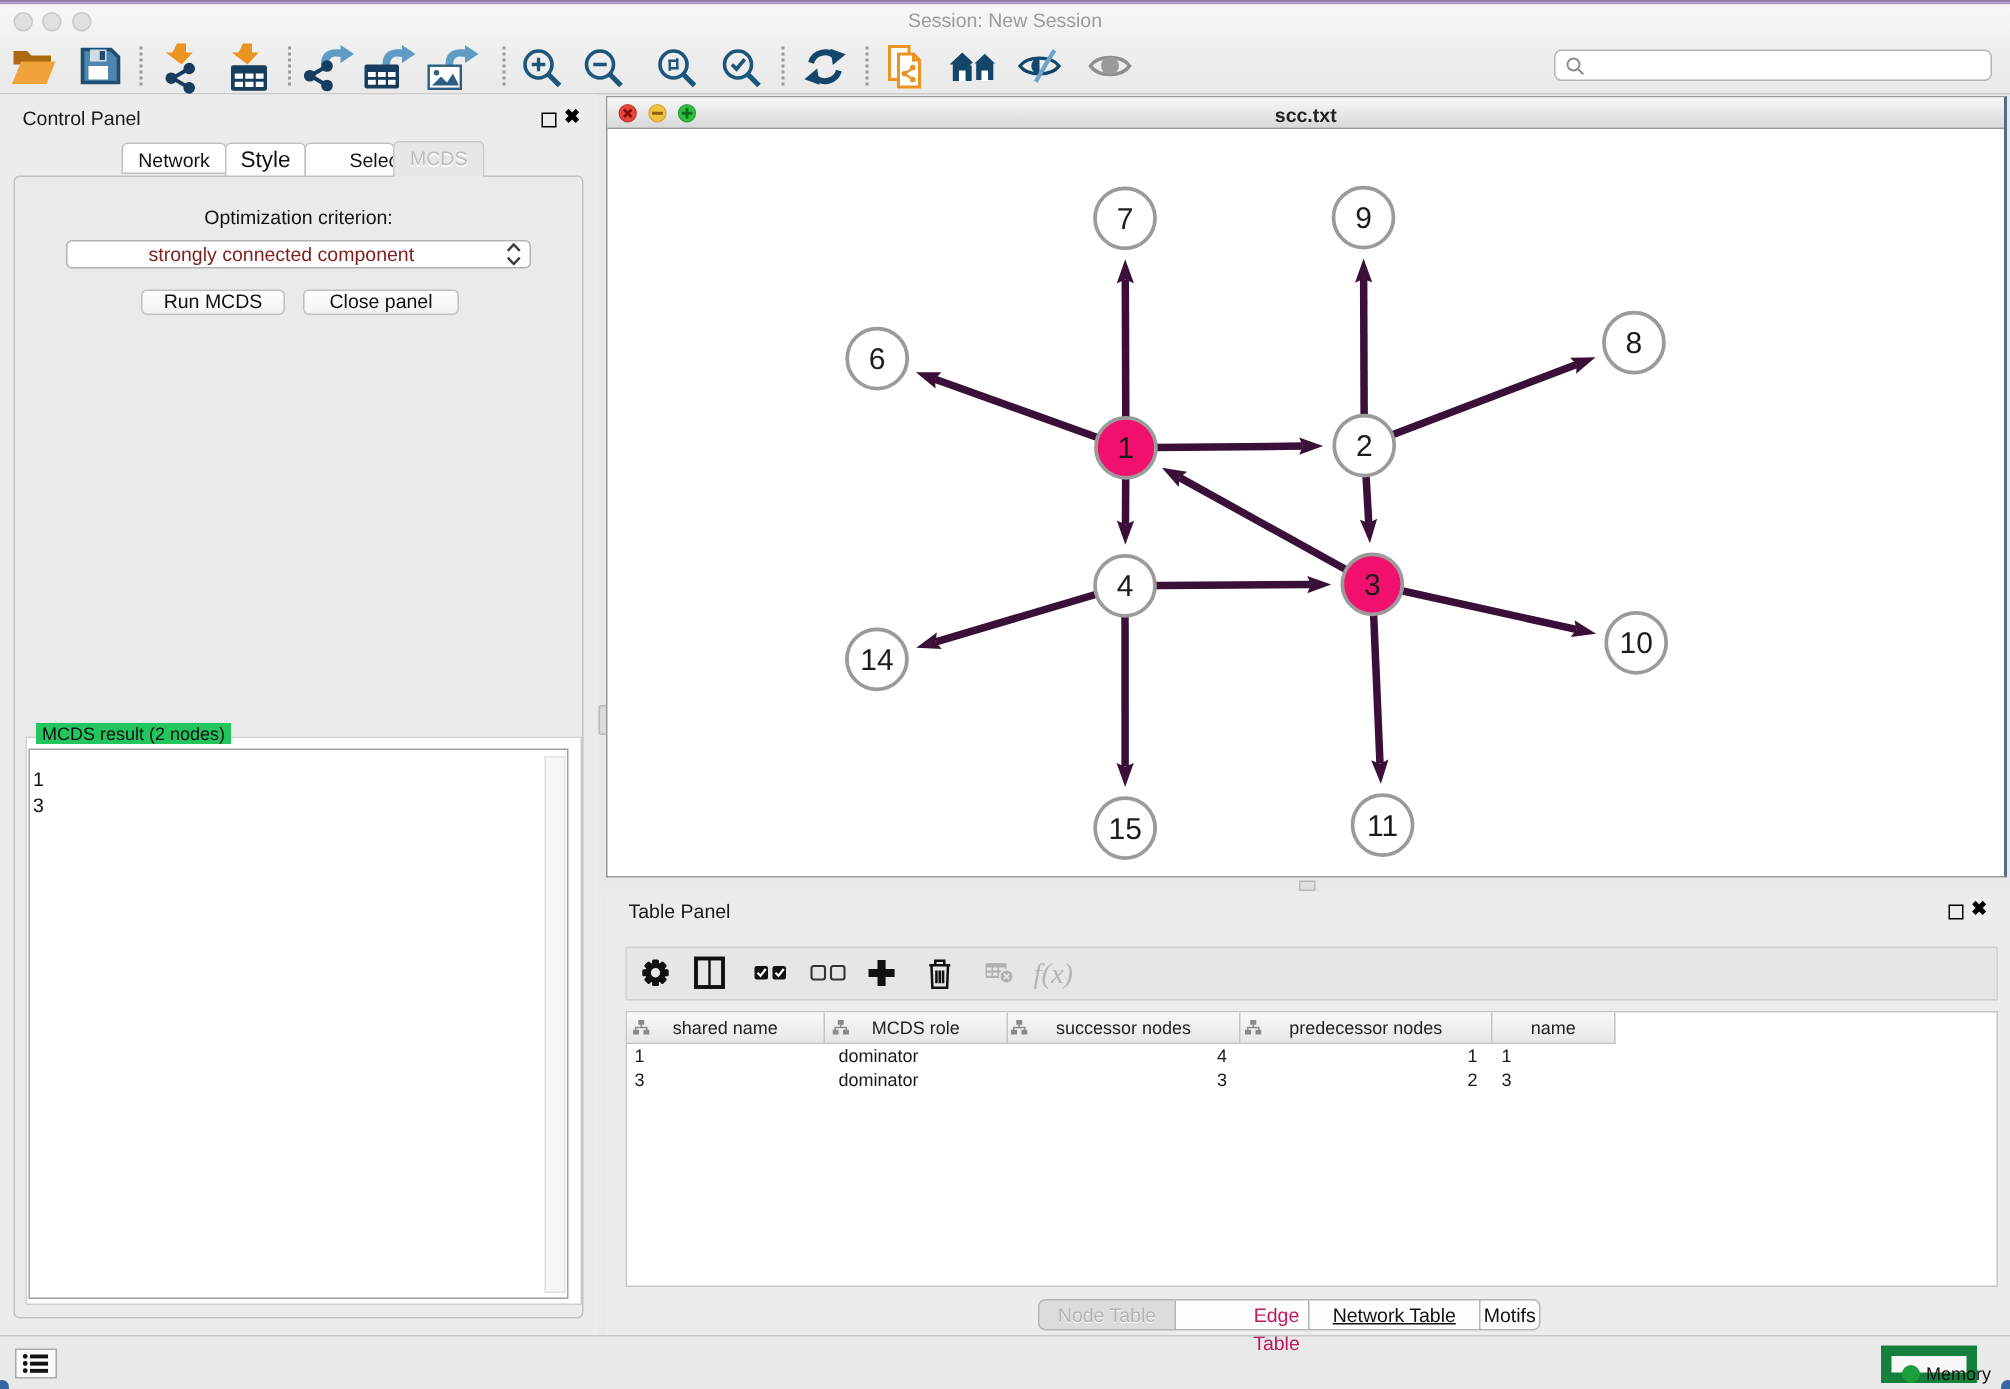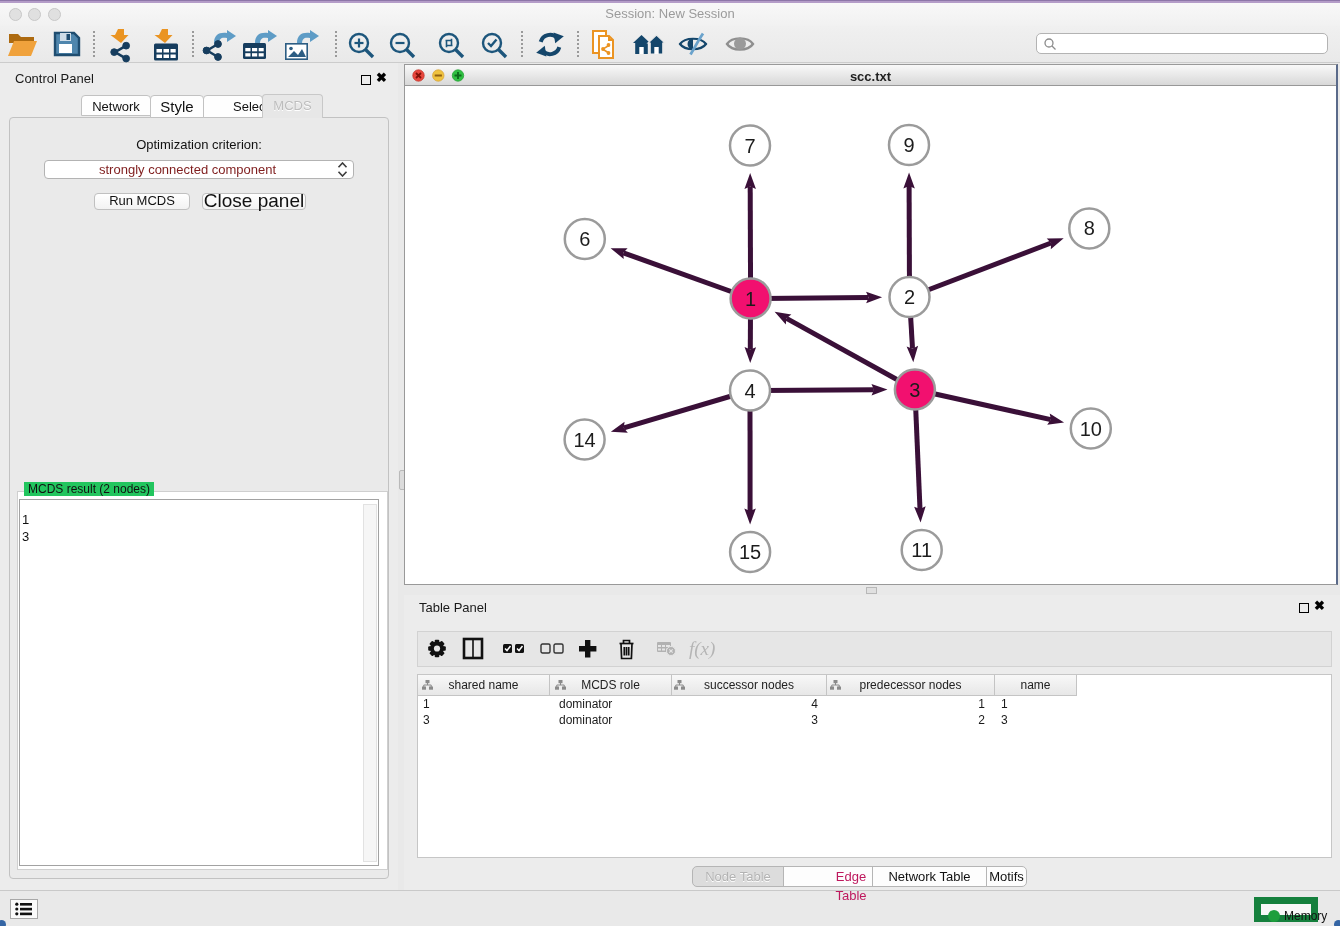--- a/index.html
+++ b/index.html
@@ -189,21 +189,21 @@
 
 <div class="abs" style="left:9px;top:137px;width:380px;text-align:center;font-size:13px;color:#111;">Optimization criterion:</div>
 <div class="abs" style="left:44px;top:160px;width:310px;height:19px;background:#fff;border:1px solid #b3b3b3;border-radius:4px;box-sizing:border-box;">
   <div class="abs" style="left:12px;top:1px;font-size:13px;color:#7f1d1d;line-height:16px;margin-left:42px;">strongly connected component</div>
   <svg width="11" height="15" viewBox="0 0 11 15" style="position:absolute;right:5px;top:1px;">
     <path d="M1.5,5.2 L5.5,1 L9.5,5.2" fill="none" stroke="#3c3c3c" stroke-width="1.6"></path>
     <path d="M1.5,9.8 L5.5,14 L9.5,9.8" fill="none" stroke="#3c3c3c" stroke-width="1.6"></path>
   </svg>
 </div>
 <div class="abs" style="left:94px;top:193px;width:96px;height:17px;background:linear-gradient(#ffffff,#f2f2f2);border:1px solid #c0c0c0;border-radius:4px;box-sizing:border-box;font-size:13px;color:#111;text-align:center;line-height:14px;">Run MCDS</div>
-<div class="abs" style="left:202px;top:193px;width:104px;height:17px;background:linear-gradient(#ffffff,#f2f2f2);border:1px solid #c0c0c0;border-radius:4px;box-sizing:border-box;font-size:19px;color:#111;text-align:center;line-height:14px;">Close panel</div>
+<div class="abs" style="left:202px;top:193px;width:104px;height:17px;background:linear-gradient(#ffffff,#f2f2f2);border:1px solid #c0c0c0;border-radius:4px;box-sizing:border-box;font-size:13px;color:#111;text-align:center;line-height:14px;">Close panel</div>
 
 <div class="abs" style="left:17px;top:491px;width:371px;height:379px;background:#fff;border:1px solid #cfcfcf;box-sizing:border-box;"></div>
 <div class="abs" style="left:19px;top:499px;width:360px;height:367px;border:1px solid #a2a2a2;box-sizing:border-box;"></div>
 <div class="abs" style="left:24px;top:482px;font-size:12px;color:#111;background:#22c55e;padding:0 4px;">MCDS result (2 nodes)</div>
 <div class="abs" style="left:22px;top:511px;font-size:13px;color:#111;line-height:17px;">1<br>3</div>
 <div class="abs" style="left:363px;top:504px;width:14px;height:358px;background:#f6f6f6;border:1px solid #e2e2e2;box-sizing:border-box;"></div>
 
 <div class="abs" style="left:399px;top:470px;width:7px;height:20px;background:#dcdcdc;border:1px solid #b9b9b9;border-radius:2px;box-sizing:border-box;"></div>
 
 <div class="abs" style="left:404px;top:64px;width:934px;height:521px;background:#fff;border:1px solid #999;border-right:2px solid #5a6a8a;box-sizing:border-box;"></div>
@@ -367,21 +367,21 @@
 <div class="tc" style="left:559px;top:713px;">dominator</div>
 <div class="tc" style="left:718px;top:697px;width:100px;text-align:right;">4</div>
 <div class="tc" style="left:718px;top:713px;width:100px;text-align:right;">3</div>
 <div class="tc" style="left:885px;top:697px;width:100px;text-align:right;">1</div>
 <div class="tc" style="left:885px;top:713px;width:100px;text-align:right;">2</div>
 <div class="tc" style="left:1001px;top:697px;">1</div>
 <div class="tc" style="left:1001px;top:713px;">3</div>
 
 <div class="abs" style="left:692px;top:866px;width:92px;height:21px;background:#dcdcdc;border:1px solid #b5b5b5;border-radius:5px 0 0 5px;box-sizing:border-box;font-size:13px;color:#b3b3b3;text-shadow:0 1px 0 #fff;text-align:center;line-height:19px;">Node Table</div>
 <div class="abs" style="left:783px;top:866px;width:90px;height:21px;background:#fdfdfd;border:1px solid #b5b5b5;box-sizing:border-box;font-size:13px;color:#be185d;text-align:center;line-height:19px;padding-left:46px;">Edge Table</div>
-<div class="abs" style="left:872px;top:866px;width:115px;height:21px;background:#fdfdfd;border:1px solid #b5b5b5;box-sizing:border-box;font-size:13px;color:#111;text-align:center;line-height:19px;">Network Table</div>
+<div class="abs" style="left:872px;top:866px;width:115px;height:21px;background:#fdfdfd;border:1px solid #b5b5b5;box-sizing:border-box;font-size:13px;color:#111;text-align:center;line-height:19px;text-decoration:underline;">Network Table</div>
 <div class="abs" style="left:986px;top:866px;width:41px;height:21px;background:#fdfdfd;border:1px solid #b5b5b5;border-radius:0 5px 5px 0;box-sizing:border-box;font-size:13px;color:#111;text-align:center;line-height:19px;">Motifs</div>
 
 <div class="abs" style="left:0;top:890px;width:1340px;height:1px;background:#c9c9c9;"></div>
 <div class="abs" style="left:10px;top:899px;width:28px;height:20px;background:#fafafa;border:1px solid #a8a8a8;box-sizing:border-box;">
   <svg width="18" height="14" viewBox="0 0 18 14" style="position:absolute;left:4px;top:2px;">
     <circle cx="1.8" cy="2.2" r="1.6" fill="#111"></circle>
       <rect x="5" y="1" width="12" height="2.6" fill="#111"></rect>
     <circle cx="1.8" cy="7" r="1.6" fill="#111"></circle>
       <rect x="5" y="5.8" width="12" height="2.6" fill="#111"></rect>
     <circle cx="1.8" cy="11.8" r="1.6" fill="#111"></circle>

